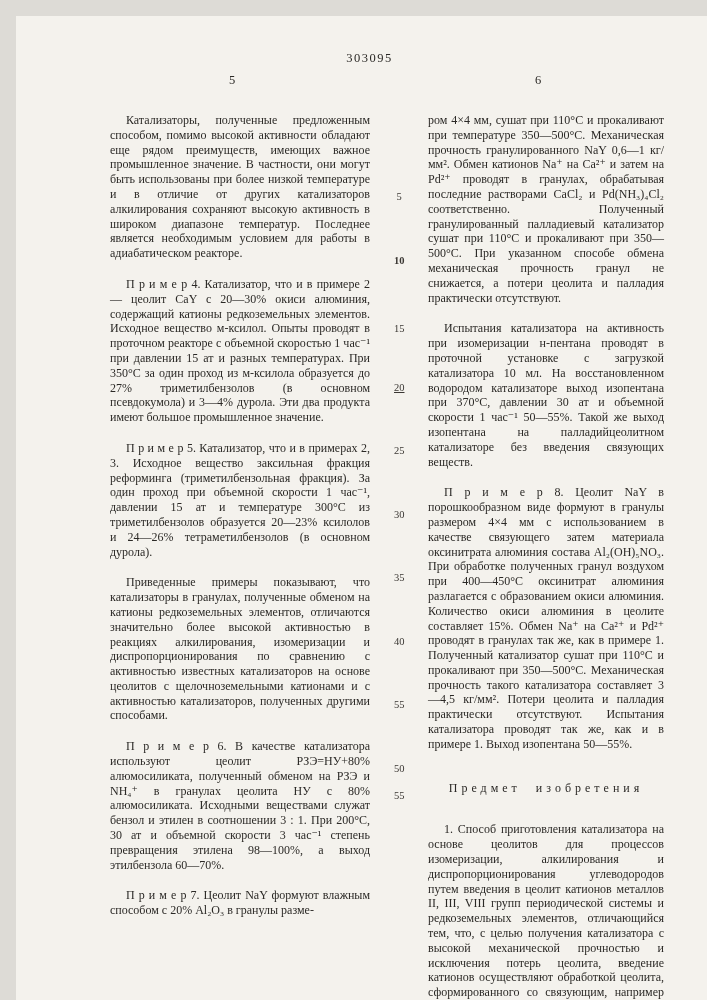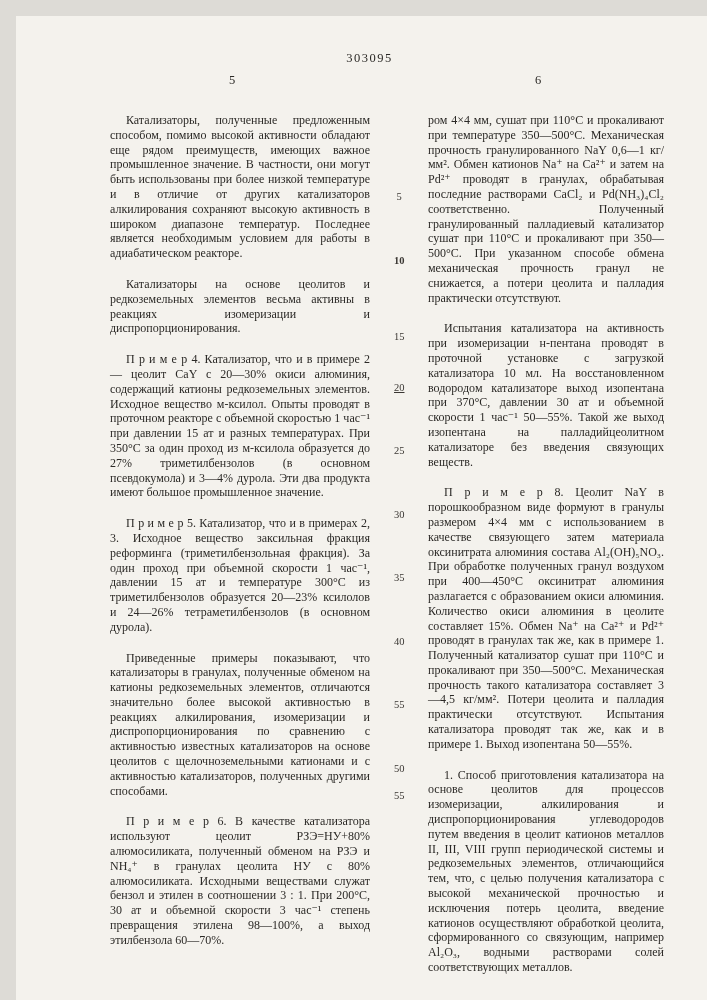--- a/index.html
+++ b/index.html
@@ -76,41 +76,42 @@
 <div class="page">
   <div class="patent-number">303095</div>
 
   <div class="colnum left">5</div>
 
   <div class="colnum right">6</div>
 
   <div class="content">
     <div class="col left">
         <p class="para">Катализаторы, полученные предложенным способом, помимо высокой активности обладают еще рядом преимуществ, имеющих важное промышленное значение. В частности, они могут быть использованы при более низкой температуре и в отличие от других катализаторов алкилирования сохраняют высокую активность в широком диапазоне температур. Последнее является необходимым условием для работы в адиабатическом реакторе.</p>
-        <p class="para">Катализаторы на основе цеолитов и редкоземельных элементов весьма активны в реакциях изомеризации и диспропорционирования.</p>
         <p class="para">П р и м е р 4. Катализатор, что и в примере 2 — цеолит CaY с 20—30% окиси алюминия, содержащий катионы редкоземельных элементов. Исходное вещество м-ксилол. Опыты проводят в проточном реакторе с объемной скоростью 1 час⁻¹ при давлении 15 ат и разных температурах. При 350°С за один проход из м-ксилола образуется до 27% триметилбензолов (в основном псевдокумола) и 3—4% дурола. Эти два продукта имеют большое промышленное значение.</p>
         <p class="para">П р и м е р 5. Катализатор, что и в примерах 2, 3. Исходное вещество заксильная фракция реформинга (триметилбензольная фракция). За один проход при объемной скорости 1 час⁻¹, давлении 15 ат и температуре 300°С из триметилбензолов образуется 20—23% ксилолов и 24—26% тетраметилбензолов (в основном дурола).</p>
         <p class="para">Приведенные примеры показывают, что катализаторы в гранулах, полученные обменом на катионы редкоземельных элементов, отличаются значительно более высокой активностью в реакциях алкилирования, изомеризации и диспропорционирования по сравнению с активностью известных катализаторов на основе цеолитов с щелочноземельными катионами и с активностью катализаторов, полученных другими способами.</p>
         <p class="para">П р и м е р 6. В качестве катализатора используют цеолит РЗЭ=НУ+80% алюмосиликата, полученный обменом на РЗЭ и NH₄⁺ в гранулах цеолита НУ с 80% алюмосиликата. Исходными веществами служат бензол и этилен в соотношении 3 : 1. При 200°С, 30 ат и объемной скорости 3 час⁻¹ степень превращения этилена 98—100%, а выход этилбензола 60—70%.</p>
+        <p class="para">П р и м е р 7. Цеолит NaY формуют влажным способом с 20% Al₂O₃ в гранулы разме-</p>
       </div>
 
     <div class="gutter">
         <div class="gutter-num" style="top: 86px;">5</div>
         <div class="gutter-num" style="top: 149.5px; font-weight: bold;">10</div>
-        <div class="gutter-num" style="top: 226px;">15</div>
+        <div class="gutter-num" style="top: 218px;">15</div>
         <div class="gutter-num" style="top: 276.5px; text-decoration: underline;">20</div>
         <div class="gutter-num" style="top: 340px; text-align: center;">25</div>
         <div class="gutter-num" style="top: 403.5px;">30</div>
         <div class="gutter-num" style="top: 467px;">35</div>
         <div class="gutter-num" style="top: 530.5px;">40</div>
         <div class="gutter-num" style="top: 594px;">55</div>
         <div class="gutter-num" style="top: 657.5px;">50</div>
         <div class="gutter-num" style="top: 685px;">55</div>
       </div>
 
     <div class="col right">
         <p class="para no-indent">ром 4×4 мм, сушат при 110°С и прокаливают при температуре 350—500°С. Механическая прочность гранулированного NaY 0,6—1 кг/мм². Обмен катионов Na⁺ на Ca²⁺ и затем на Pd²⁺ проводят в гранулах, обрабатывая последние растворами CaCl₂ и Pd(NH₃)₄Cl₂ соответственно. Полученный гранулированный палладиевый катализатор сушат при 110°С и прокаливают при 350—500°С. При указанном способе обмена механическая прочность гранул не снижается, а потери цеолита и палладия практически отсутствуют.</p>
         <p class="para">Испытания катализатора на активность при изомеризации н-пентана проводят в проточной установке с загрузкой катализатора 10 мл. На восстановленном водородом катализаторе выход изопентана при 370°С, давлении 30 ат и объемной скорости 1 час⁻¹ 50—55%. Такой же выход изопентана на палладийцеолитном катализаторе без введения связующих веществ.</p>
         <p class="para">П р и м е р 8. Цеолит NaY в порошкообразном виде формуют в гранулы размером 4×4 мм с использованием в качестве связующего затем материала оксинитрата алюминия состава Al₂(OH)₅NO₃. При обработке полученных гранул воздухом при 400—450°С оксинитрат алюминия разлагается с образованием окиси алюминия. Количество окиси алюминия в цеолите составляет 15%. Обмен Na⁺ на Ca²⁺ и Pd²⁺ проводят в гранулах так же, как в примере 1. Полученный катализатор сушат при 110°С и прокаливают при 350—500°С. Механическая прочность такого катализатора составляет 3—4,5 кг/мм². Потери цеолита и палладия практически отсутствуют. Испытания катализатора проводят так же, как и в примере 1. Выход изопентана 50—55%.</p>
+        <p class="section-heading">Предмет изобретения</p>
         <p class="para">1. Способ приготовления катализатора на основе цеолитов для процессов изомеризации, алкилирования и диспропорционирования углеводородов путем введения в цеолит катионов металлов II, III, VIII групп периодической системы и редкоземельных элементов, отличающийся тем, что, с целью получения катализатора с высокой механической прочностью и исключения потерь цеолита, введение катионов осуществляют обработкой цеолита, сформированного со связующим, например Al₂O₃, водными растворами солей соответствующих металлов.</p>
       </div>
   </div>
 </div>
 
 </body></html>

